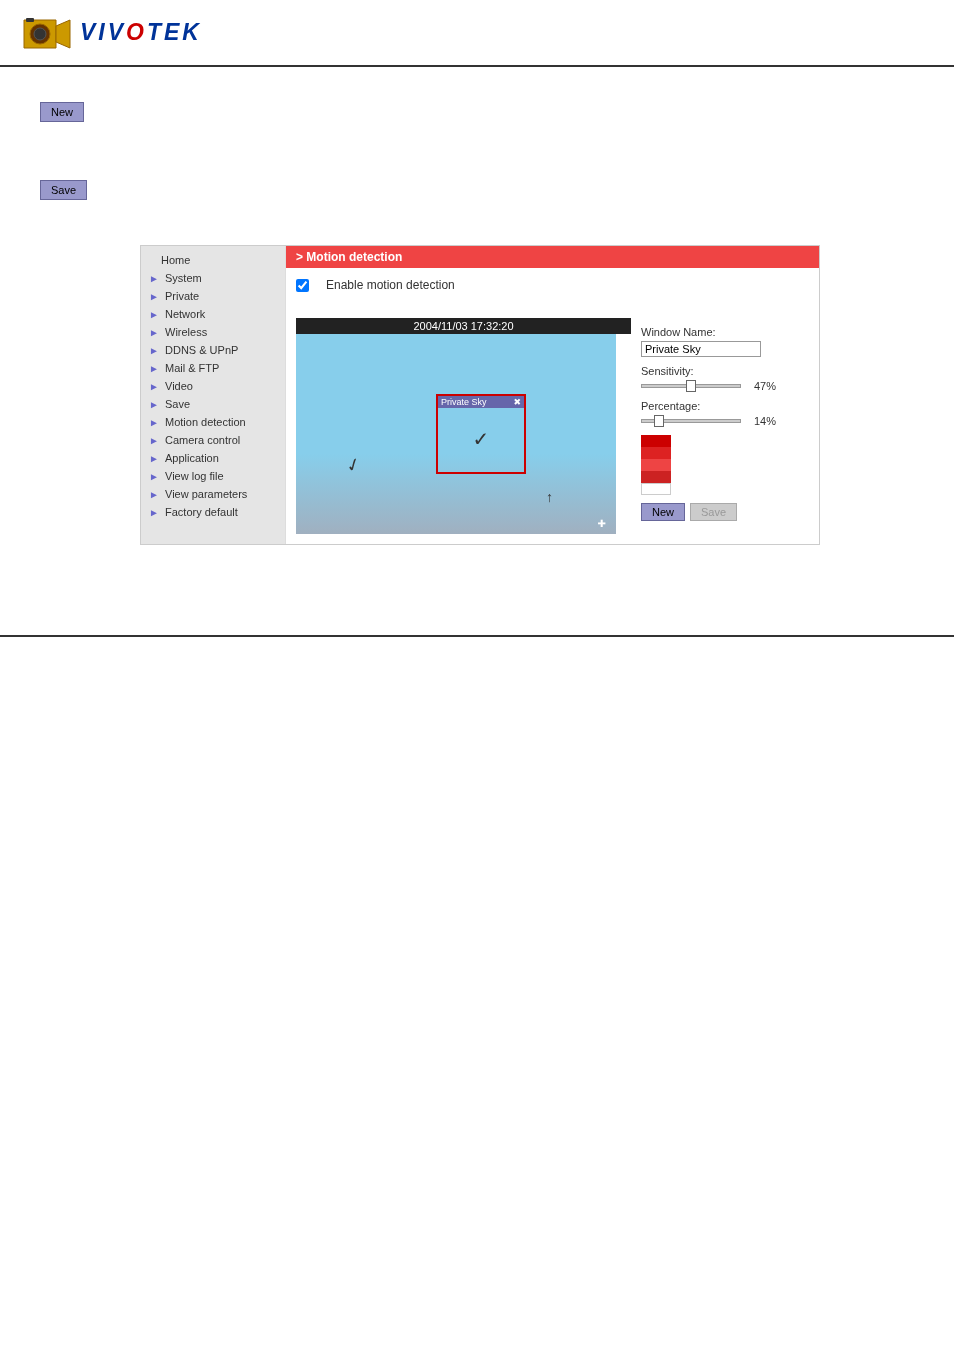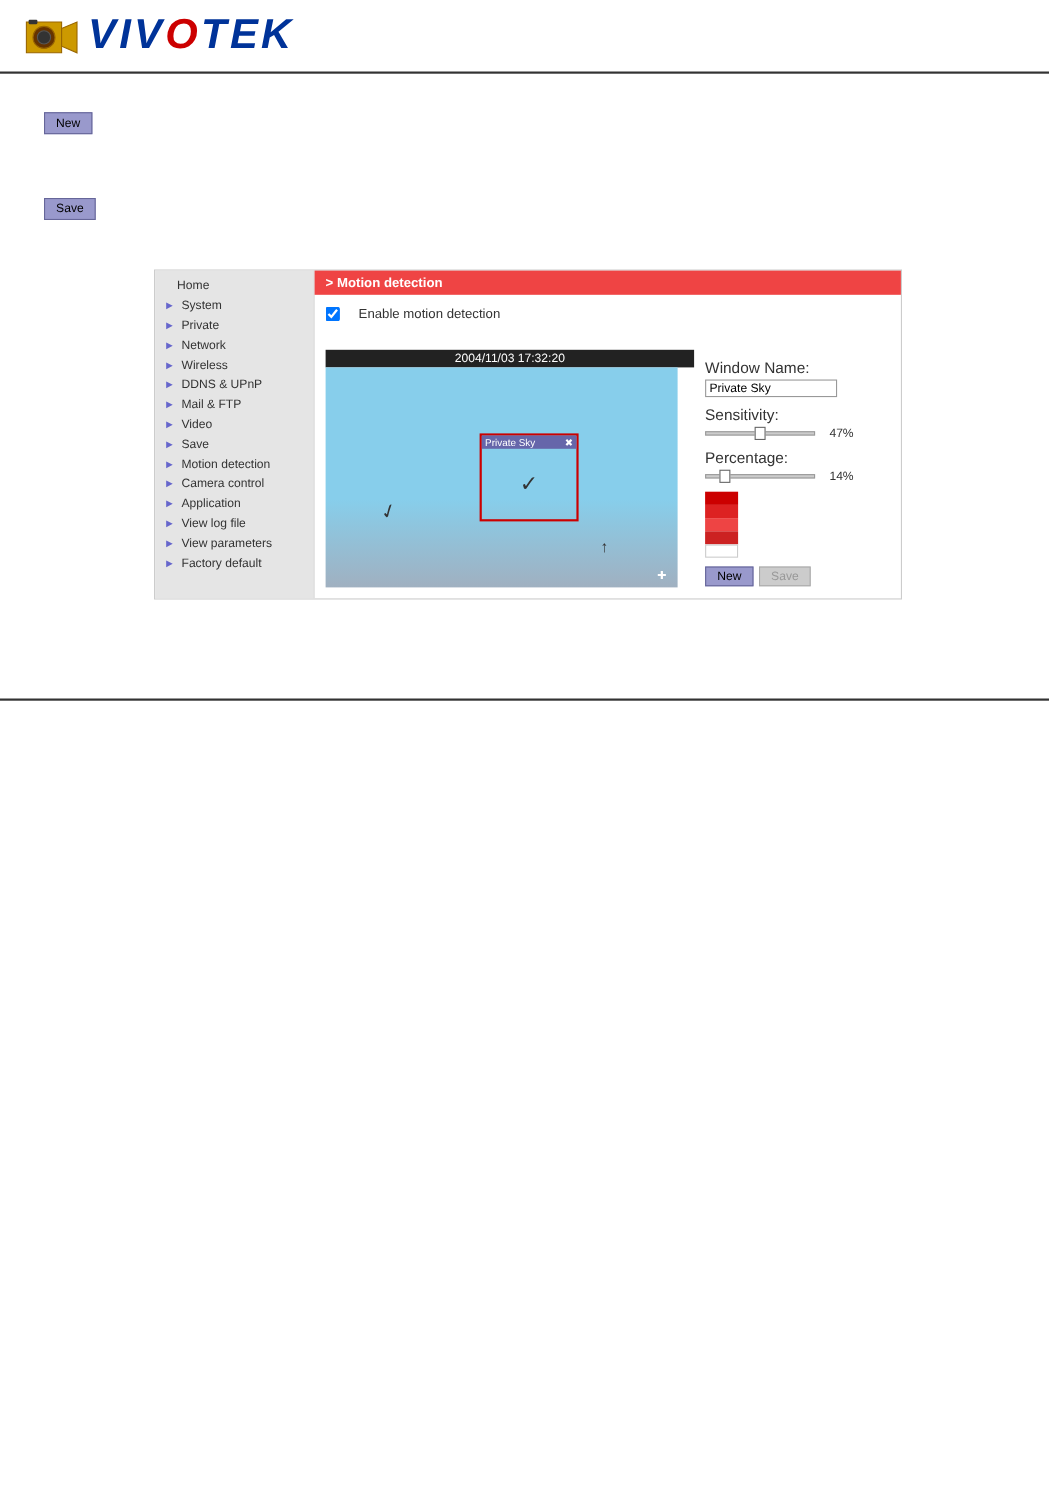--- a/index.html
+++ b/index.html
@@ -52,21 +52,21 @@
     
     .motion-box { position: absolute; border: 2px solid #cc0000; top: 60px; left: 140px; width: 90px; height: 80px; }
     .motion-box-label { background: #6666aa; color: #fff; font-size: 9px; padding: 1px 3px; display: flex; align-items: center; justify-content: space-between; }
     .motion-box-x { color: #fff; cursor: pointer; font-size: 9px; }
 
     
     .bird { position: absolute; color: #333; font-size: 14px; }
 
     
     .controls-panel { flex: 1; font-size: 11px; }
-    .control-label { font-size: 14px; margin-bottom: 3px; margin-top: 8px; }
+    .control-label { font-size: 11px; margin-bottom: 3px; margin-top: 8px; }
     .control-input { width: 120px; border: 1px solid #999; padding: 1px 3px; font-size: 11px; }
     .slider-row { display: flex; align-items: center; gap: 13px; margin: 3px 0; }
     .slider-track { width: 100px; height: 4px; background: #ccc; position: relative; border: 1px solid #999; }
     .slider-thumb { position: absolute; top: -5px; width: 10px; height: 12px; background: #fff; border: 1px solid #666; cursor: pointer; }
     .slider-value { font-size: 11px; min-width: 30px; }
     .swatch { width: 30px; height: 12px; }
     .swatch-red1 { background: #cc0000; }
     .swatch-red2 { background: #dd2222; }
     .swatch-red3 { background: #ee4444; }
     .swatch-red4 { background: #cc2222; }
@@ -92,21 +92,21 @@
 <div class="header">
   <div class="logo-area">
 
     <svg width="52" height="45" viewBox="0 0 52 45">
       <polygon points="4,10 4,38 36,38 36,10" fill="#cc9900" stroke="#996600" stroke-width="1"></polygon>
       <circle cx="20" cy="24" r="10" fill="#663300" stroke="#996600" stroke-width="1"></circle>
       <circle cx="20" cy="24" r="6" fill="#333" stroke="#555" stroke-width="1"></circle>
       <polygon points="36,16 50,10 50,38 36,32" fill="#cc9900" stroke="#996600" stroke-width="1"></polygon>
       <rect x="6" y="8" width="8" height="4" rx="1" fill="#333"></rect>
     </svg>
-    <div style="font-size:38px;font-weight:bold;color:#003399;letter-spacing:3px;font-style:italic;margin-left:8px;">
+    <div style="font-size:23px;font-weight:bold;color:#003399;letter-spacing:3px;font-style:italic;margin-left:8px;">
       VIV<span style="color:#cc0000;font-style:italic;">O</span>TEK
     </div>
   </div>
 </div>
 
 <div class="main-content">
 
   <button class="btn-new">New</button>
 
   <br><br><br>

